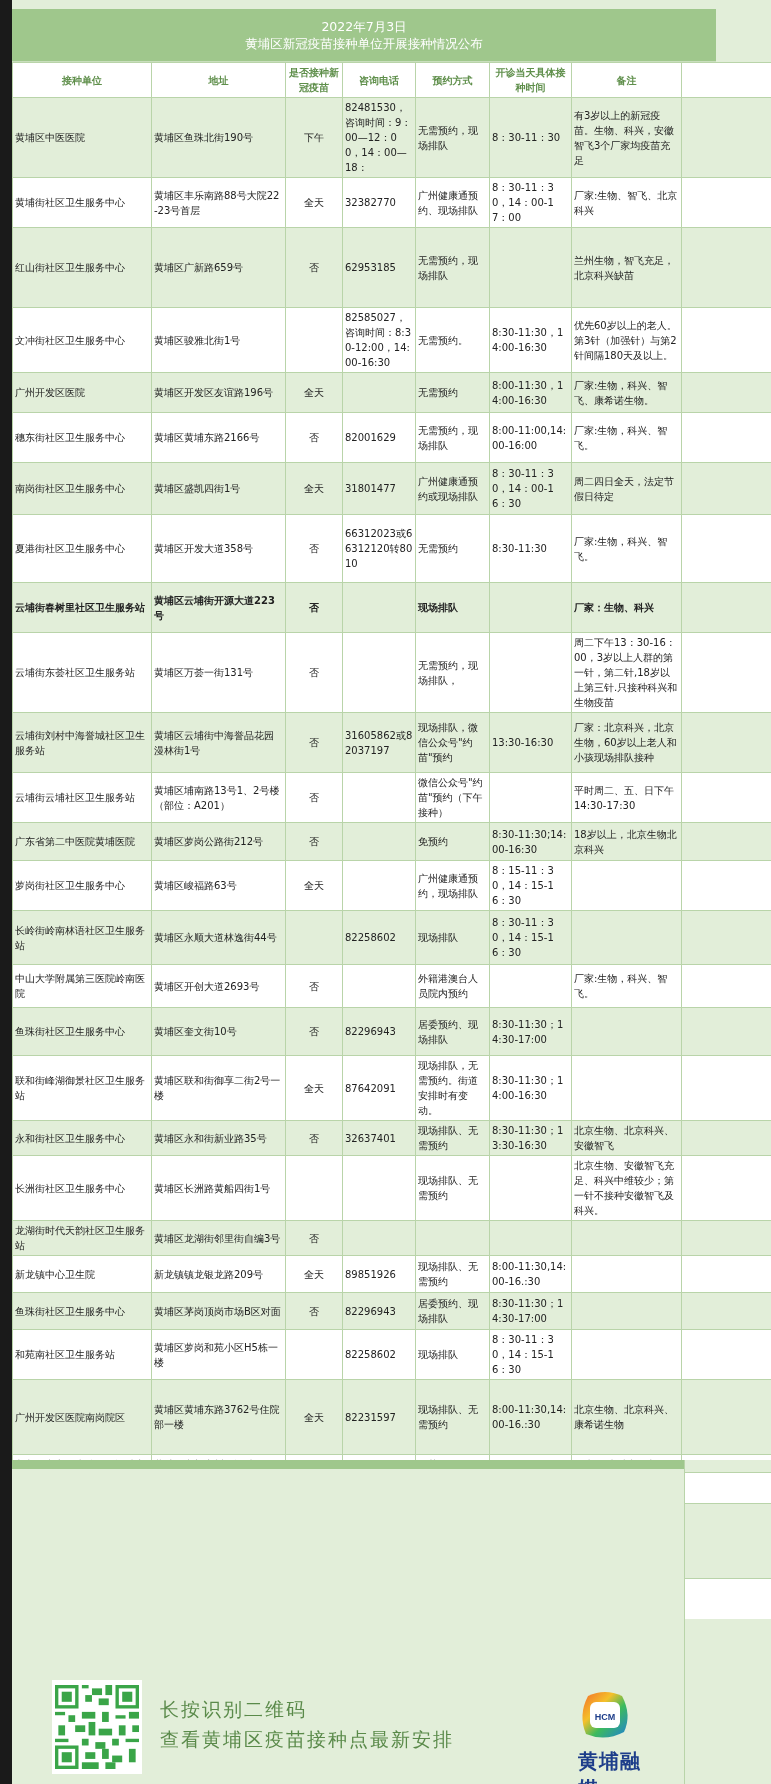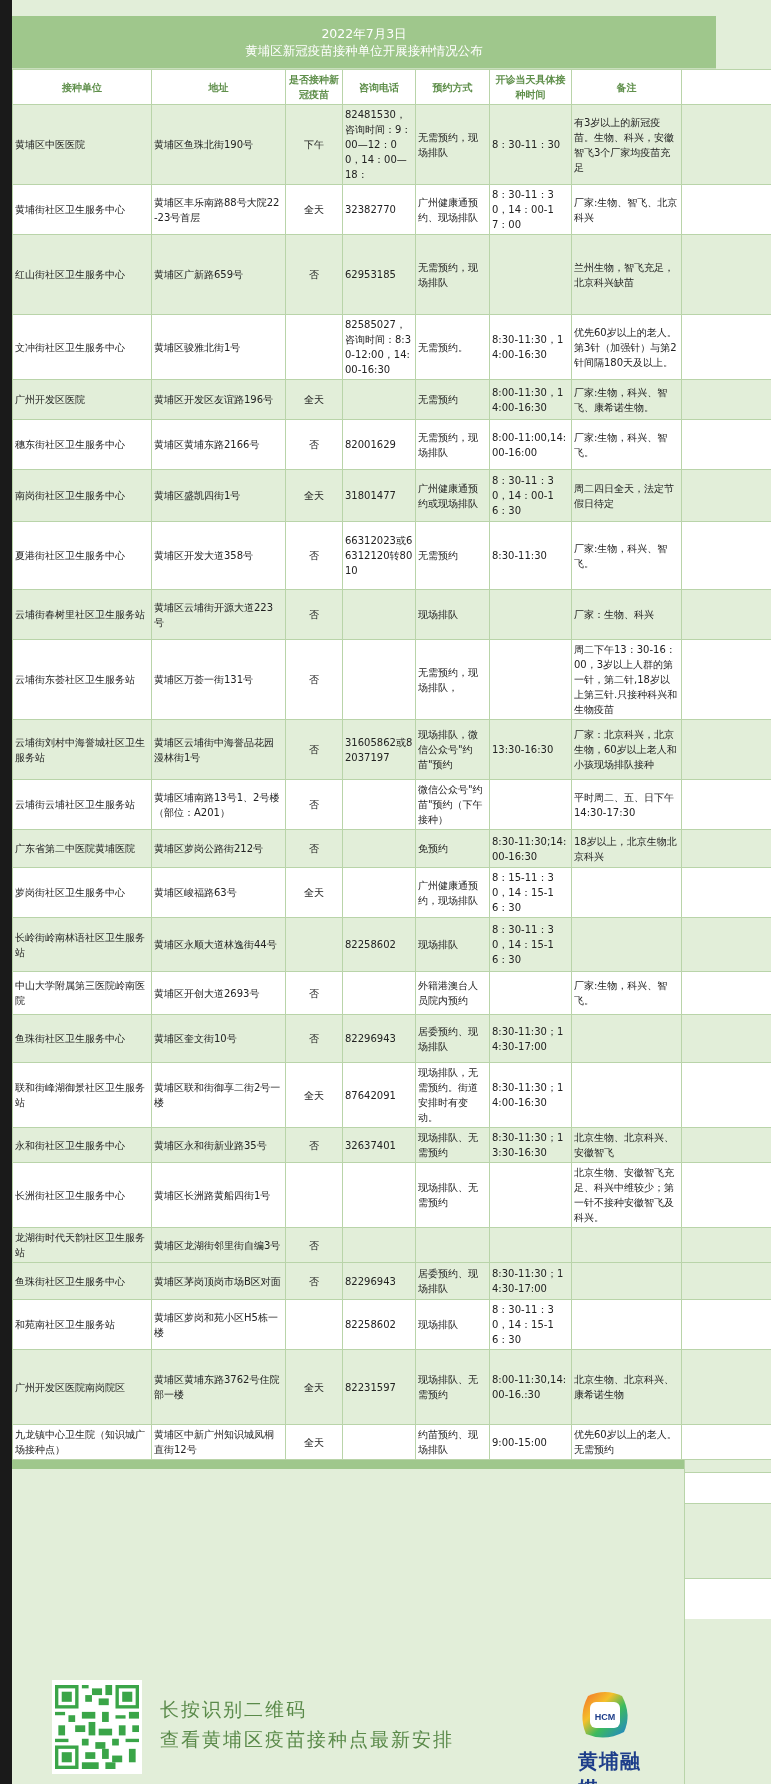--- a/index.html
+++ b/index.html
@@ -1,18 +1,18 @@
 <!DOCTYPE html>
 <html><head>
 <meta charset="utf-8">
 <style>
   html, body { margin:0; padding:0; }
   body { width:771px; height:1784px; background:#e2eed9; font-family:"DejaVu Sans","Liberation Sans",sans-serif; position:relative; overflow:hidden; }
   .leftbar { position:absolute; left:0; top:0; width:12px; height:1784px; background:#1a1a1a; }
-  .sheet { position:absolute; left:12px; top:16px; width:704px; }
+  .sheet { position:absolute; left:12px; top:9px; width:704px; }
   .title { background:#9fc78c; height:52px; color:#fff; text-align:center; font-size:12.5px; line-height:17px; display:flex; flex-direction:column; justify-content:center; border-bottom:1px solid #c9dfbd; }
   table { border-collapse:collapse; table-layout:fixed; width:759px; }
   td, th { border:1px solid #b9d4a9; font-size:10px; color:#222; padding:2px 2px; line-height:15px; vertical-align:middle; overflow:hidden; word-break:break-all; }
   th { background:#fff; color:#5f8f4b; font-weight:bold; text-align:center; font-size:10px; height:24px; }
   tr.g td { background:#e2eed9; }
   tr.w td { background:#ffffff; }
   td.c { text-align:center; }
   .footer { position:absolute; left:12px; top:1460px; width:672px; height:324px; background:#e2eed9;padding-left:27px; }
   .footer-bar { position:absolute; left:0; top:0; width:672px; height:9px; background:#9fc78c; }
   .rightcol { position:absolute; left:684px; top:1460px; width:87px; height:324px; background:#e2eed9; border-left:1px solid #b9d4a9; }
@@ -132,21 +132,21 @@
         <tr class="w" style="height: 68px;">
           <td>夏港街社区卫生服务中心</td>
           <td>黄埔区开发大道358号</td>
           <td class="c">否</td>
           <td>66312023或66312120转8010</td>
           <td>无需预约</td>
           <td>8:30-11:30</td>
           <td>厂家:生物，科兴、智飞。</td>
           <td></td>
         </tr>
-        <tr class="g" style="height: 50px;">
+        <tr class="g" style="height: 50px; font-weight: bold;">
           <td>云埔街春树里社区卫生服务站</td>
           <td>黄埔区云埔街开源大道223号</td>
           <td class="c">否</td>
           <td></td>
           <td>现场排队</td>
           <td></td>
           <td>厂家：生物、科兴</td>
           <td></td>
         </tr>
         <tr class="w" style="height: 74px;">
@@ -259,20 +259,30 @@
           <td>北京生物、安徽智飞充足、科兴中维较少；第一针不接种安徽智飞及科兴。</td>
           <td></td>
         </tr>
         <tr class="g" style="height: 17px;">
           <td>龙湖街时代天韵社区卫生服务站</td>
           <td>黄埔区龙湖街邻里街自编3号</td>
           <td class="c">否</td>
           <td></td>
           <td></td>
           <td></td>
+          <td></td>
+          <td></td>
+        </tr>
+        <tr class="w" style="height: 37px;">
+          <td>新龙镇中心卫生院</td>
+          <td>新龙镇镇龙银龙路209号</td>
+          <td class="c">全天</td>
+          <td>89851926</td>
+          <td>现场排队、无需预约</td>
+          <td>8:00-11:30,14:00-16.:30</td>
           <td></td>
           <td></td>
         </tr>
         <tr class="g" style="height: 37px;">
           <td>鱼珠街社区卫生服务中心</td>
           <td>黄埔区茅岗顶岗市场B区对面</td>
           <td class="c">否</td>
           <td>82296943</td>
           <td>居委预约、现场排队</td>
           <td>8:30-11:30；14:30-17:00</td>

